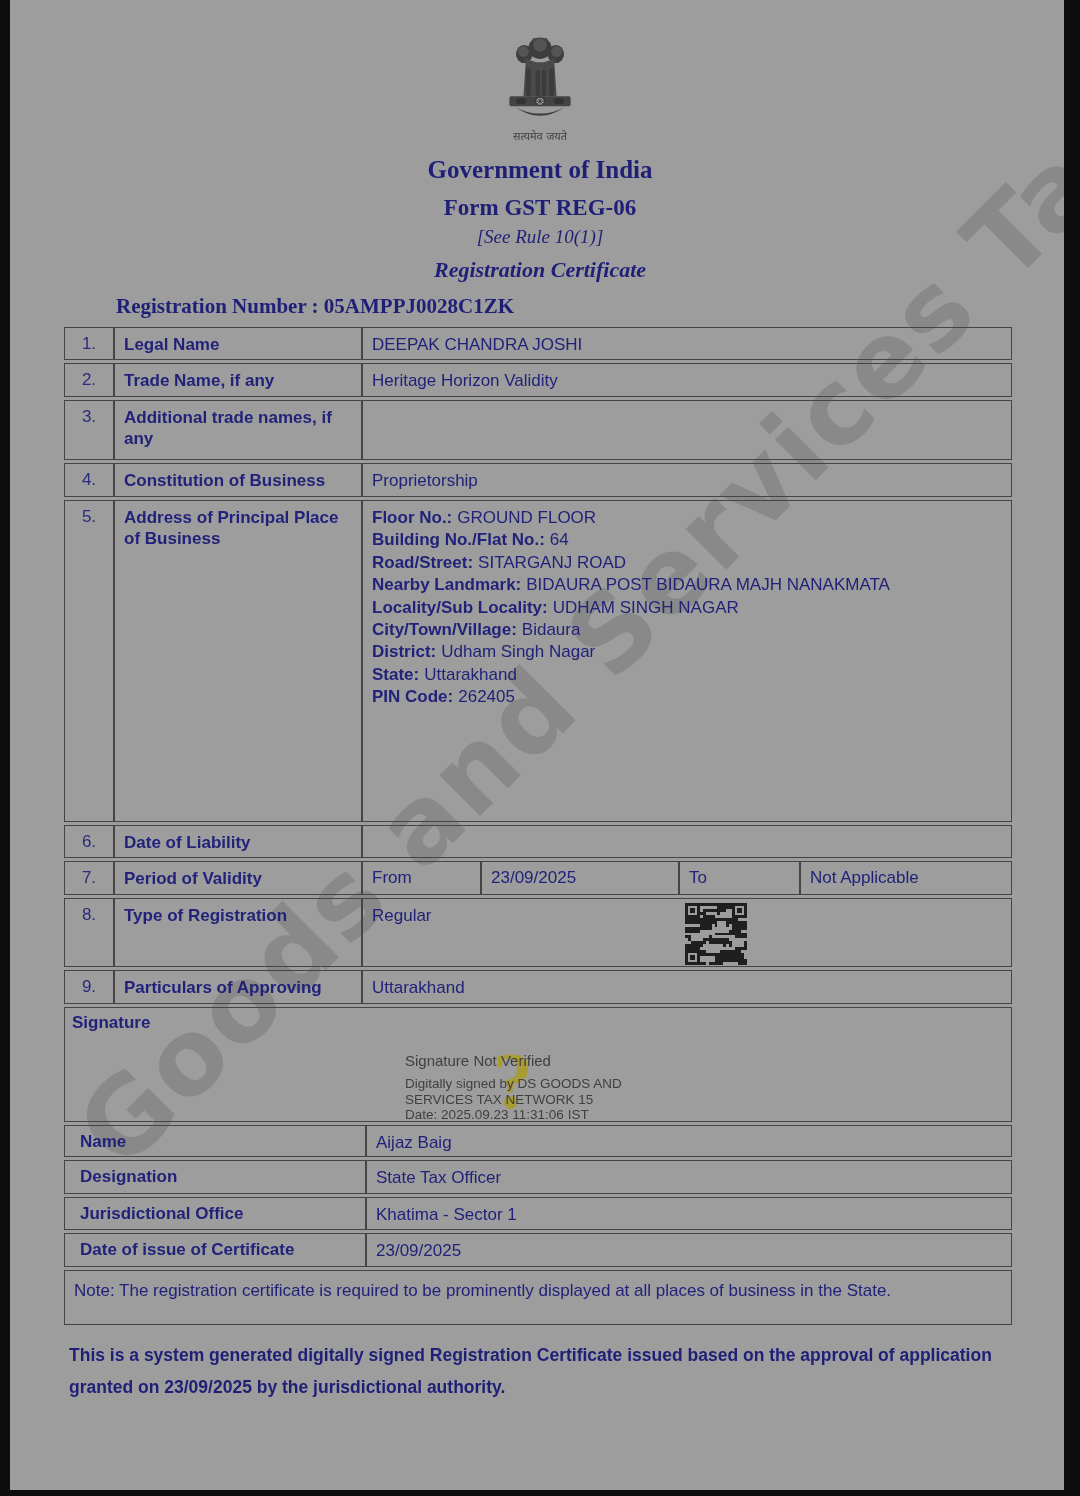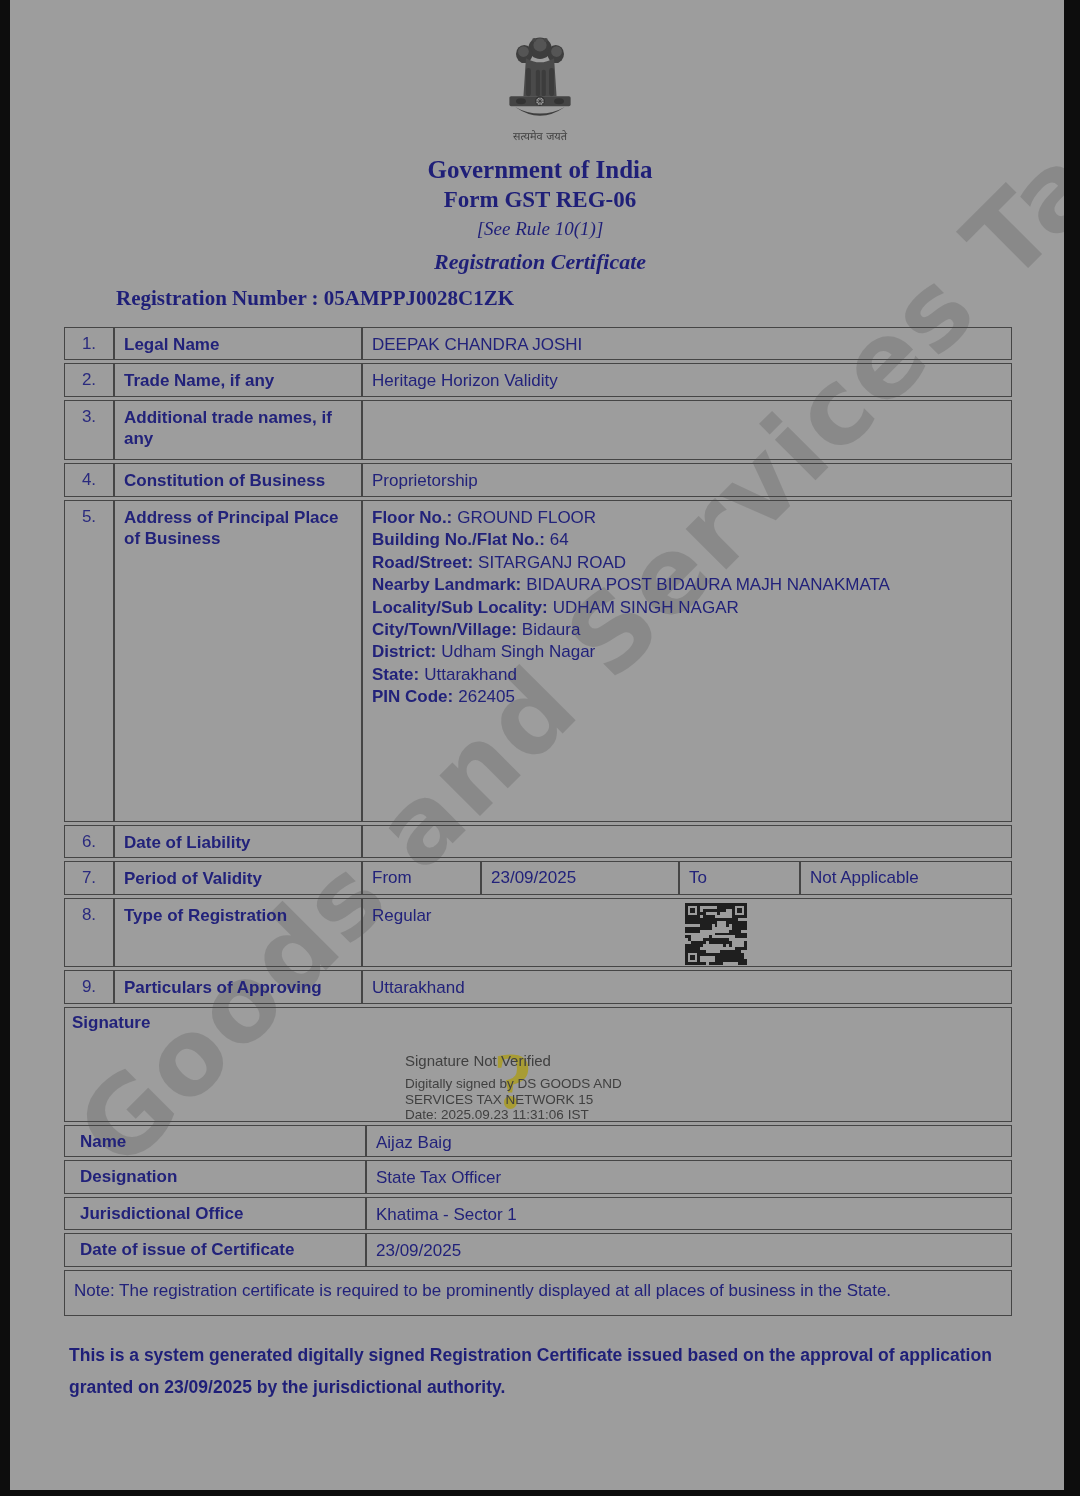--- a/index.html
+++ b/index.html
@@ -21,40 +21,40 @@
     color:rgba(100,100,100,0.34); z-index:1;
     font-family:"DejaVu Sans", sans-serif;
   }
 
   .header { position:absolute; left:0; top:0; width:100%; text-align:center; z-index:2; color:#1f1f78; }
   .emblem { margin-top:30px; }
   .emblem svg { width:84px; height:96px; }
   .emblem-caption { font-size:11px; color:#3f3f3f; margin-top:-2px; font-family:"DejaVu Sans", sans-serif; }
   .t-serif { font-family:"Liberation Serif", serif; }
   .gov   { font-size:25px; font-weight:bold; margin-top:13px; }
-  .form  { font-size:23px; font-weight:bold; margin-top:3px; }
+  .form  { font-size:23px; font-weight:bold; margin-top:11px; }
   .rule  { font-size:19px; font-style:italic; margin-top:5px; }
   .cert  { font-size:22px; font-weight:bold; margin-top:9px;font-style:italic; }
   .regno { font-size:21px; font-weight:bold; margin-top:11px; text-align:left; padding-left:116px; }
 
   .cert-table { position:absolute; left:64px; top:327px; width:948px; z-index:2; }
   .trow { display:flex; margin-bottom:3px; }
   .c {
     border:1px solid #454545; color:#22227a; font-size:17px;
     background:transparent;
   }
   .c-num   { width:50px; text-align:center; padding-top:6px; color:#2a2a7e; }
   .c-label { width:248px; padding:6px 9px; font-weight:bold; line-height:1.25; }
   .c-value { flex:1; padding:6px 9px; line-height:1.3; position:relative; }
   .c-wide-label { width:302px; padding:6px 15px; font-weight:bold; }
   .c-sub { padding:6px 9px; }
   .w-from { width:119px; } .w-date { width:198px; } .w-to { width:121px; } .w-na { flex:1; }
 
   .h33{height:33px}.h34{height:34px}.h60{height:60px}.h322{height:322px}
-  .h69{height:69px}.h115{height:115px}.h32{height:32px}.h55{height:46px}
+  .h69{height:69px}.h115{height:115px}.h32{height:32px}.h55{height:55px}
 
   .addr-line { line-height:22.4px; }
   .addr-line b { font-weight:bold; }
   .addr-line span.v { margin-left:5px; }
 
   .sig-cell { flex:1; position:relative; }
   .sig-label { position:absolute; left:7px; top:5px; font-weight:bold; font-size:17px; color:#22227a; }
   .sig-stamp { position:absolute; left:340px; top:44px; color:#404040; z-index:2; }
   .sig-nv { font-size:15px; margin-bottom:7px; }
   .sig-line { font-size:13.5px; line-height:15.5px; }

